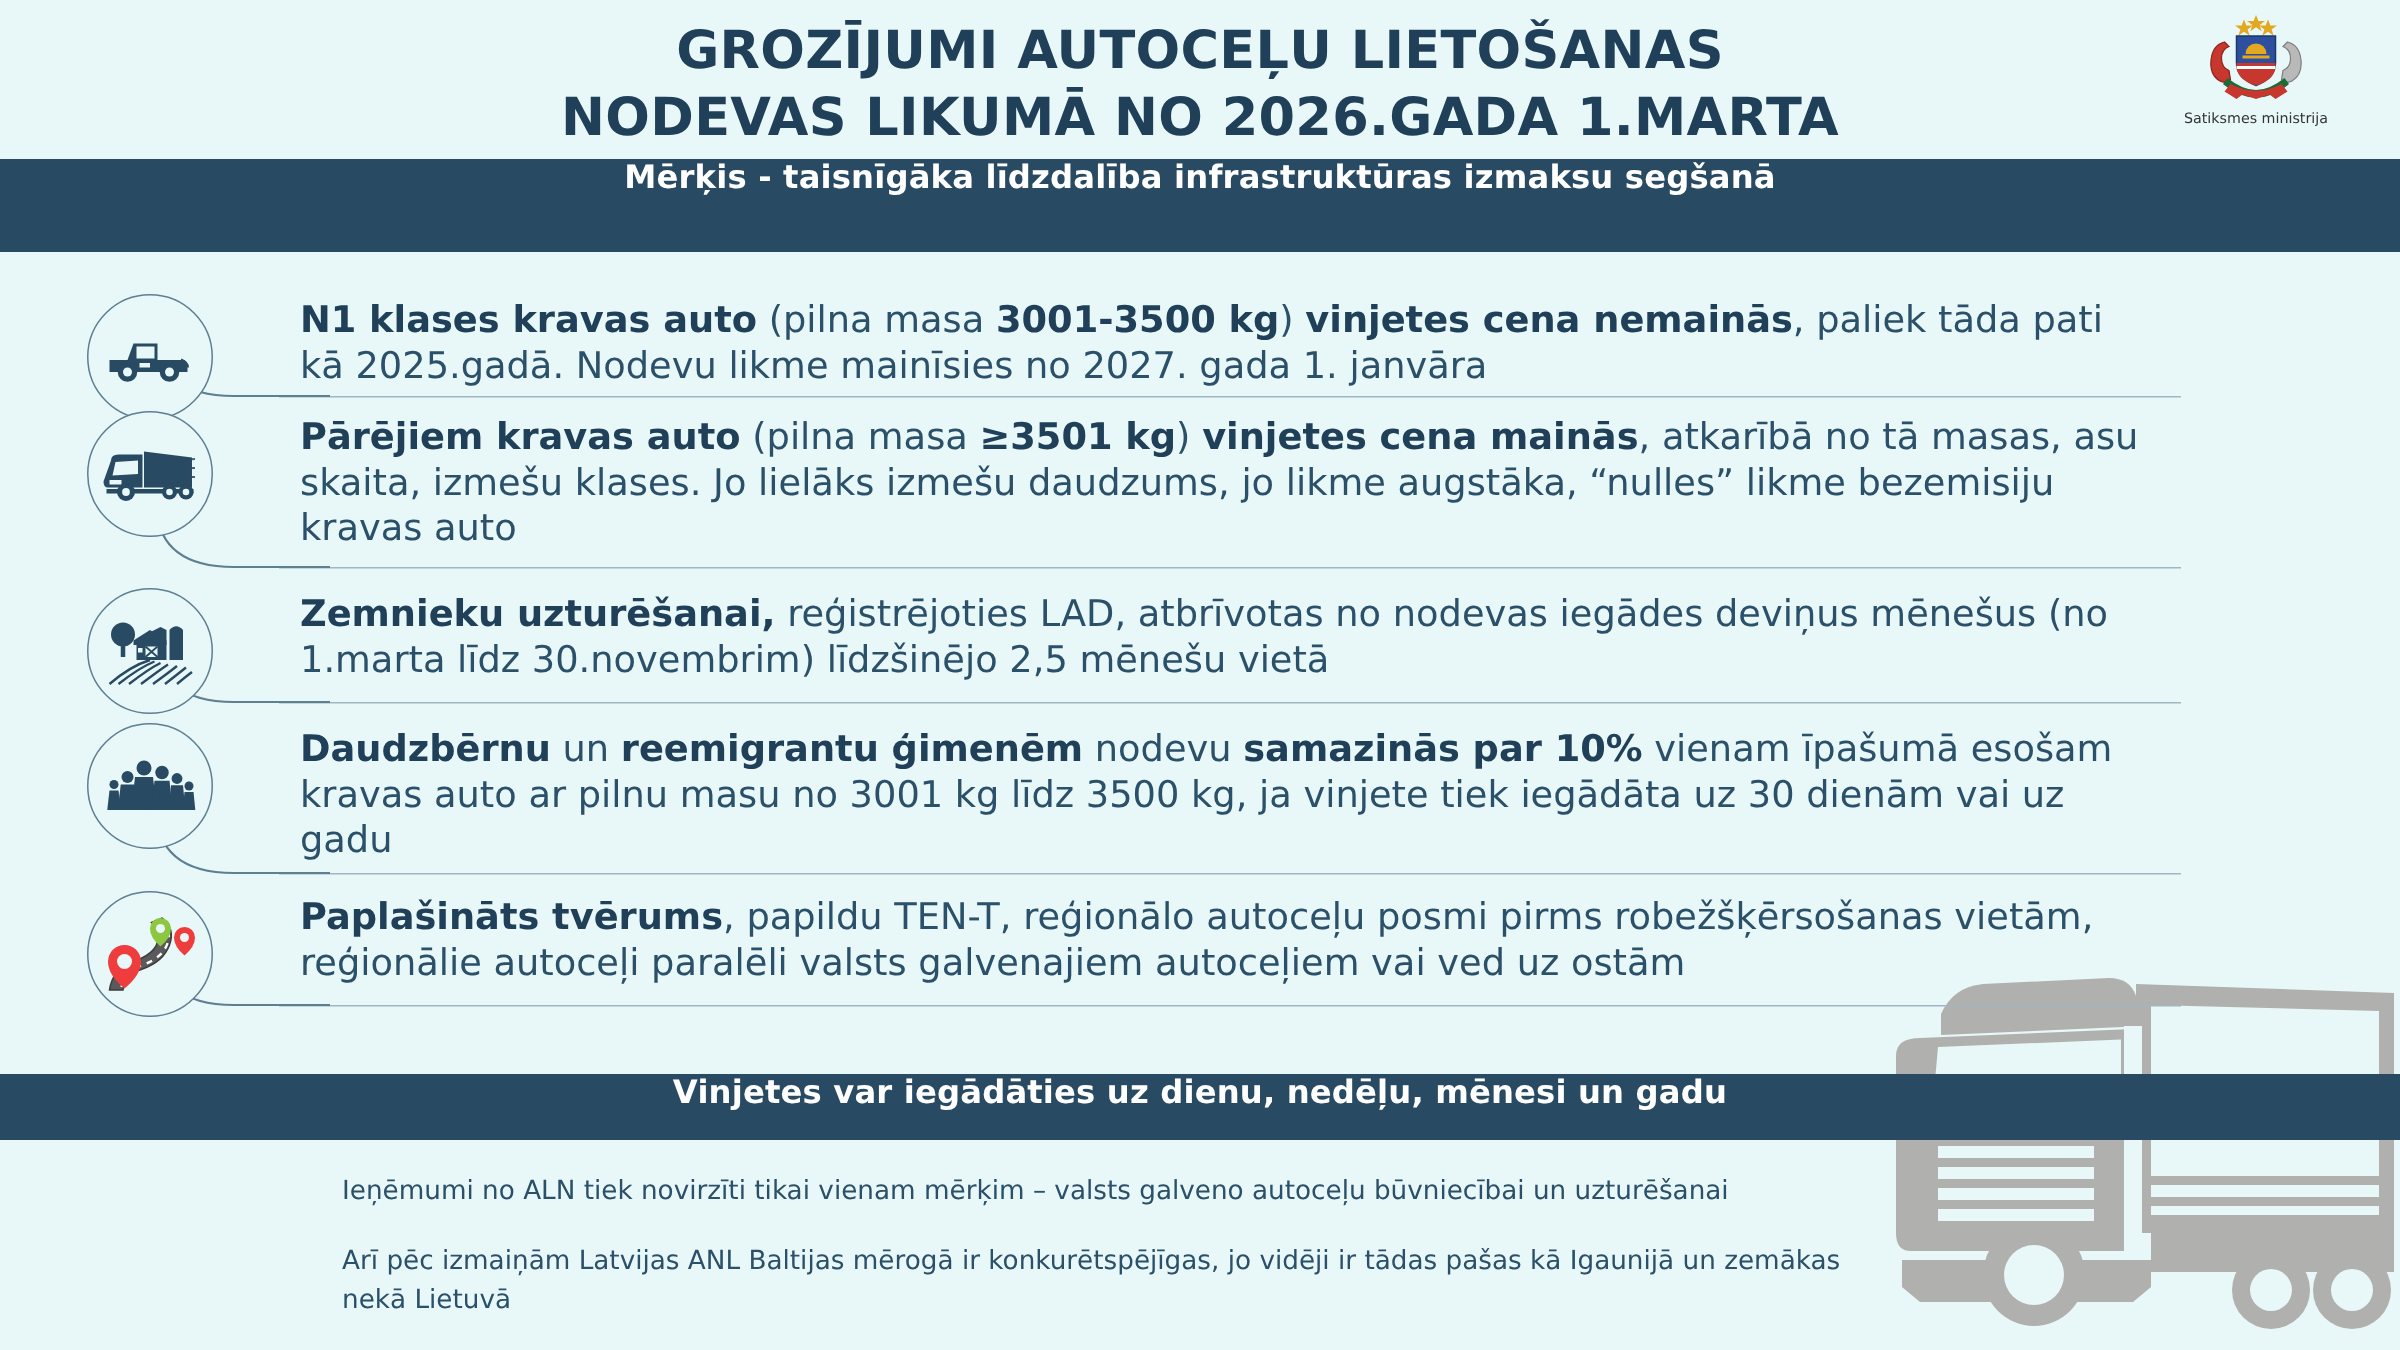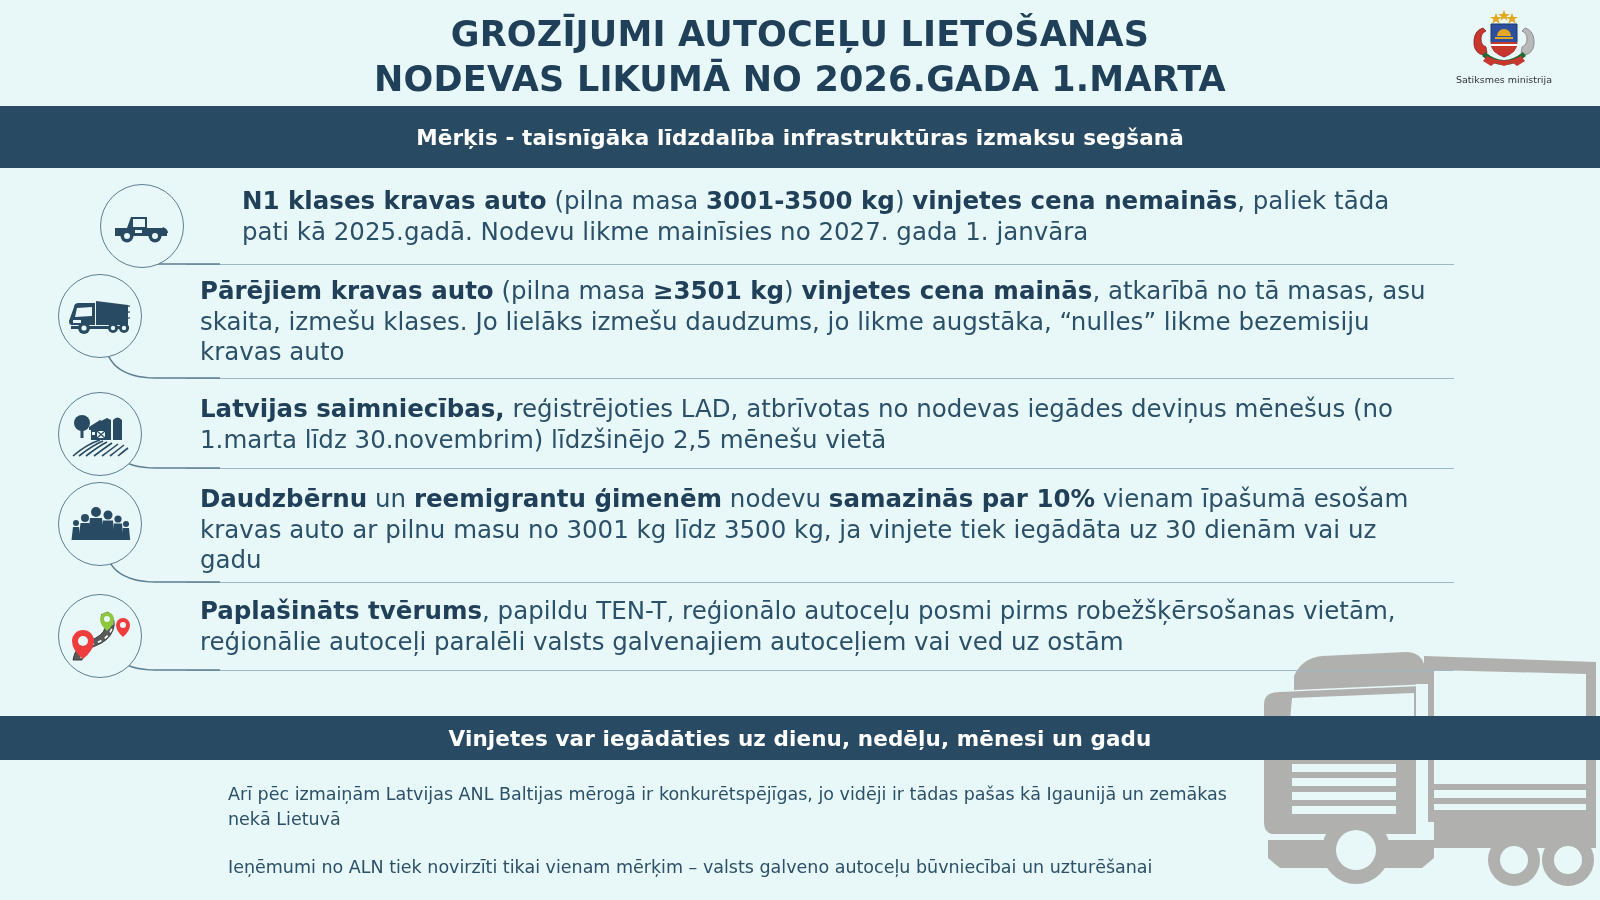--- a/index.html
+++ b/index.html
@@ -36,21 +36,21 @@
   .logo-caption {
     font-size: 9.5px; color: #333; margin-top: 4px;
     font-family: "DejaVu Sans", sans-serif;
   }
 
   
   .banner {
     position: absolute; left: 0; width: 1600px;
     background: #284A63;
     color: #ffffff;
-    display: flex; align-items: center; justify-content: center;
+    display: flex; align-items: flex-start; justify-content: center;
     font-weight: 700;
     letter-spacing: 0.1px;
   }
   .banner-top { top: 106px; height: 62px; font-size: 21.5px; }
   .banner-bottom { top: 716px; height: 44px; font-size: 21.5px; }
 
   
   .items {
     position: absolute; left: 0; top: 178px; width: 1600px; height: 520px;
   }
@@ -201,21 +201,21 @@
       </svg>
       <div class="logo-caption">Satiksmes ministrija</div>
     </div>
   </div>
 
   <div class="banner banner-top layer-above">
     <span>Mērķis - taisnīgāka līdzdalība infrastruktūras izmaksu segšanā</span>
   </div>
 
   <div class="items layer-above" id="items-root">
-      <div class="item" style="top: 4px; padding-left: 42px;">
+      <div class="item" style="top: 16px;">
         <div class="icon-wrap">
           <div class="circle">
             <svg width="58" height="40" viewBox="0 0 58 40">
               <g fill="#284A63">
       <path d="M2 22 L14 22 L18 11 L34 11 L34 22 L52 22 L54 25 L54 30 L2 30 Z"></path>
       <rect x="20" y="13" width="12" height="8" fill="#e8f7f8"></rect>
       <rect x="22" y="24" width="7" height="3" fill="#e8f7f8"></rect>
       <path d="M50 21 q5 2 5 6 l-3 0 q0 -3 -3 -4 z"></path>
       <circle cx="14" cy="30" r="6.5"></circle>
                 <circle cx="42" cy="30" r="6.5"></circle>
@@ -290,21 +290,21 @@
                 <path d="M10 46 q14 -11 24 -15"></path>
       <path d="M17 46 q13 -10 21 -14"></path>
                 <path d="M25 46 q12 -9 18 -13"></path>
       <path d="M33 46 q11 -8 16 -12"></path>
                 <path d="M41 46 q9 -7 14 -11"></path>
       <path d="M49 46 q6 -5 10 -8"></path>
     </g>
             </svg>
           </div>
         </div>
-        <div class="body"><b>Latvijas saimniecības,</b><span> reģistrējoties LAD, atbrīvotas no nodevas iegādes deviņus mēnešus (no 1.marta līdz 30.novembrim) līdzšinējo 2,5 mēnešu vietā</span></div>
+        <div class="body"><b>Zemnieku uzturēšanai,</b><span> reģistrējoties LAD, atbrīvotas no nodevas iegādes deviņus mēnešus (no 1.marta līdz 30.novembrim) līdzšinējo 2,5 mēnešu vietā</span></div>
       </div>
       <div class="sep" style="top: 290px;"></div>
       <div class="swoosh" style="top: 244px;"><svg width="120" height="60" viewBox="0 0 120 60">
           <path d="M4 2 q0 44 52 44 q34 0 64 0" fill="none" stroke="#5d7f92" stroke-width="1.4"></path>
         </svg></div>
       <div class="item" style="top: 302px;">
         <div class="icon-wrap">
           <div class="circle">
             <svg width="62" height="40" viewBox="0 0 62 40">
               <g fill="#284A63">
@@ -361,17 +361,17 @@
       <div class="swoosh" style="top: 446px;"><svg width="120" height="60" viewBox="0 0 120 60">
           <path d="M4 2 q0 44 52 44 q34 0 64 0" fill="none" stroke="#5d7f92" stroke-width="1.4"></path>
         </svg></div>
     </div>
 
   <div class="banner banner-bottom layer-above">
     <span>Vinjetes var iegādāties uz dienu, nedēļu, mēnesi un gadu</span>
   </div>
 
   <div class="notes layer-above" id="notes-root">
+      <p>Ieņēmumi no ALN tiek novirzīti tikai vienam mērķim – valsts galveno autoceļu būvniecībai un uzturēšanai</p>
       <p>Arī pēc izmaiņām Latvijas ANL Baltijas mērogā ir konkurētspējīgas, jo vidēji ir tādas pašas kā Igaunijā un zemākas nekā Lietuvā</p>
-      <p>Ieņēmumi no ALN tiek novirzīti tikai vienam mērķim – valsts galveno autoceļu būvniecībai un uzturēšanai</p>
     </div>
 
 </div>
 
 </body></html>

